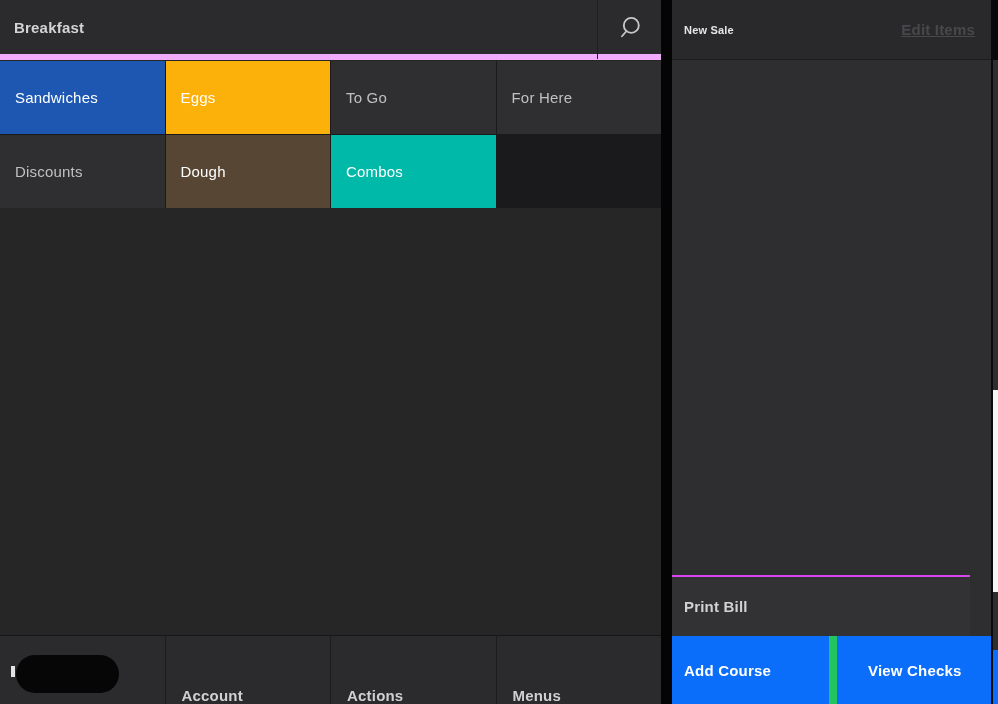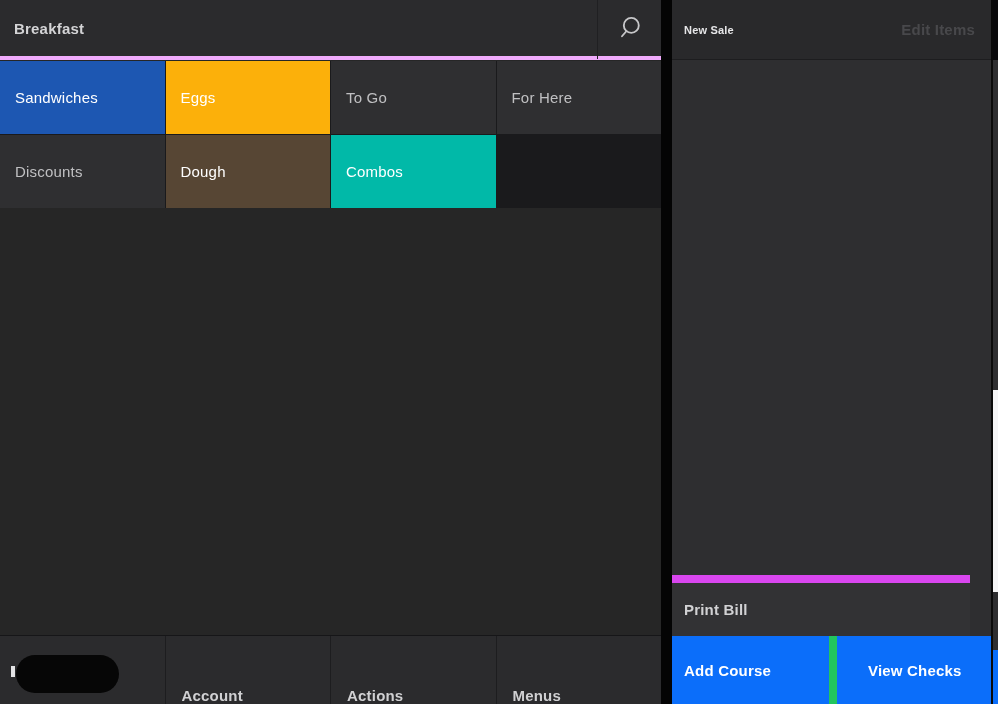--- a/index.html
+++ b/index.html
@@ -11,21 +11,21 @@
   }
   .app { position: relative; width: 998px; height: 704px; background: #000; }
 
   
   .left-panel {
     position: absolute; left: 0; top: 0; width: 661px; height: 704px;
     background: #262626;
   }
   .cat-header {
     position: absolute; left: 0; top: 0; width: 661px; height: 60px;
-    background: #2b2b2d; border-bottom: 4px solid #f0abfc;
+    background: #2b2b2d; border-bottom: 6px solid #f0abfc;
     display: flex; align-items: center;
   }
   .cat-title {
     padding-left: 14px; font-size: 15px; font-weight: 700;
     color: #d4d4d6; letter-spacing: 0.2px;
   }
   .search-btn {
     position: absolute; right: 0; top: 0; width: 64px; height: 59px;
     border-left: 1px solid #202022;
     display: flex; align-items: center; justify-content: center;
@@ -82,28 +82,28 @@
     position: absolute; left: 672px; top: 0; width: 319px; height: 704px;
     background: #2e2e30;
   }
   .sale-header {
     position: absolute; left: 0; top: 0; width: 319px; height: 60px;
     background: #29292b; border-bottom: 1px solid #1d1d1f;
     display: flex; align-items: center; justify-content: space-between;
     padding: 0 16px 0 12px;
   }
   .sale-title { font-size: 11px; font-weight: 700; color: #e6e6e8; letter-spacing: 0.2px; }
-  .edit-items { font-size: 15px; font-weight: 700; color: #48484b; letter-spacing: 0.2px; cursor: pointer; }
+  .edit-items { font-size: 15px; font-weight: 700; color: #48484b; letter-spacing: 0.2px; cursor: pointer; text-decoration: underline; }
   .cart-area {
     position: absolute; left: 0; top: 61px; width: 319px; height: 512px;
     background: #2e2e30;
   }
   .action-row {
     position: absolute; left: 0; top: 575px; width: 298px; height: 61px;
-    background: #323234; border-top: 8px solid #d946ef; display: flex;
+    background: #323234; border-top: 2px solid #d946ef; display: flex;
   }
   .action-cell {
     display: flex; align-items: center; padding-left: 12px; cursor: pointer;
   }
   .action-cell.c1 { width: 157px; }
   .action-cell.c2 { width: 160px; border-left: 2px solid #19191b; padding-left: 15px; }
   .action-label { font-size: 15px; font-weight: 700; color: #d2d2d4; letter-spacing: 0.2px; }
   .blue-row {
     position: absolute; left: 0; top: 636px; width: 319px; height: 68px;
     display: flex;

